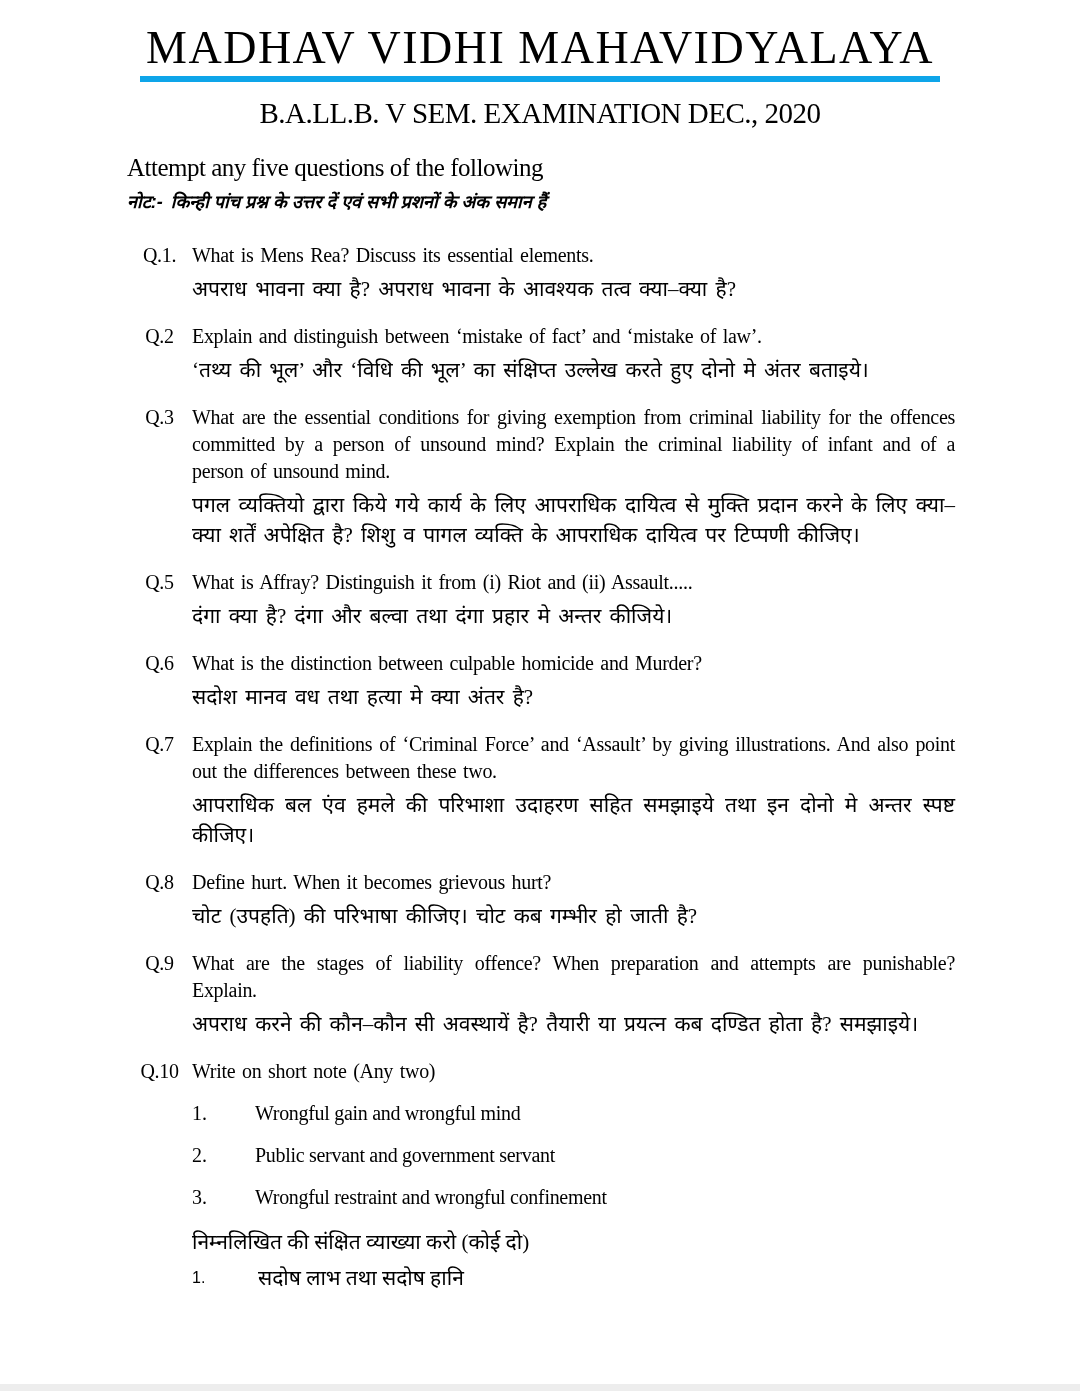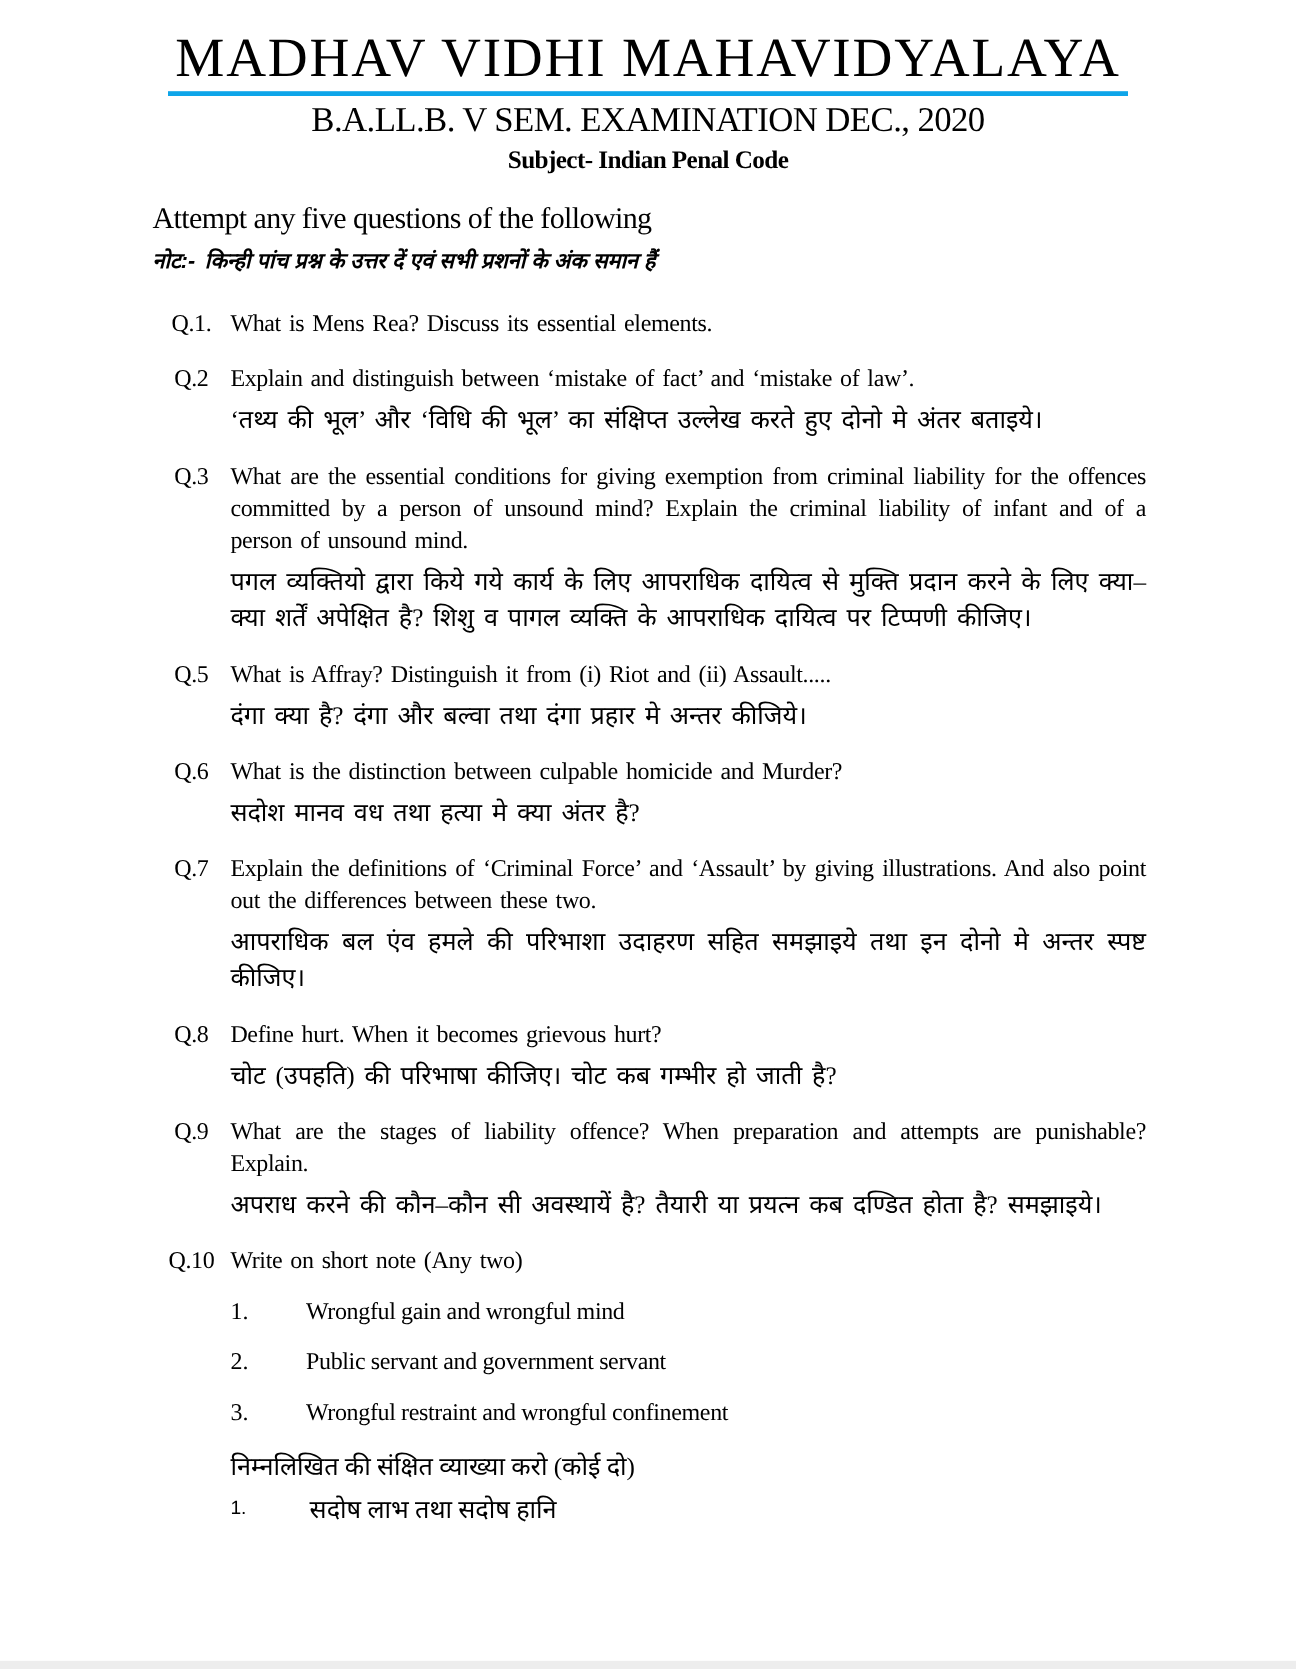--- a/index.html
+++ b/index.html
@@ -15,28 +15,28 @@
     font-family: "Liberation Serif", serif;
   }
   .header { text-align: center; padding-top: 24px; }
   .exam-title {
     display: inline-block;
     font-family: "Liberation Serif", serif;
     font-size: 46px;
     font-weight: 400;
     letter-spacing: 1.5px;
     line-height: 1.05;
-    border-bottom: 4px solid #0ea5e9;
+    border-bottom: 6px solid #0ea5e9;
     padding: 0 6px 4px 6px;
     white-space: nowrap;
   }
   .exam-subtitle {
     font-size: 29px;
     letter-spacing: -0.5px;
-    margin-top: 5px;
+    margin-top: 16px;
     line-height: 1.1;
   }
   .exam-subject {
     font-size: 21px;
     font-weight: 700;
     letter-spacing: -0.5px;
     margin-top: 4px;
     line-height: 1.15;
   }
   .content { margin: 24px 125px 0 127px; }
@@ -110,36 +110,36 @@
   }
 </style>
 </head>
 <body>
 
 <div class="page">
 
   <div class="header">
     <div class="exam-title">MADHAV VIDHI MAHAVIDYALAYA</div>
     <div class="exam-subtitle">B.A.LL.B. V SEM. EXAMINATION DEC., 2020</div>
-    <div class="exam-subject">Subject- Indian Penal Code</div>
   </div>
 
   <div class="content">
 
     <div class="instruction">Attempt any five questions of the following</div>
     <div class="note-line">
       <span class="note-label">नोट:-</span><span>किन्ही पांच प्रश्न के उत्तर दें एवं सभी प्रशनों के अंक समान हैं</span>
     </div>
 
     <div class="questions">
 
       <div class="q">
         <div class="qnum">Q.1.</div>
         <div class="qbody">
           <p class="en">What is Mens Rea? Discuss its essential elements.</p>
+          <p class="hi">अपराध भावना क्या है? अपराध भावना के आवश्यक तत्व क्या–क्या है?</p>
         </div>
       </div>
 
       <div class="q">
         <div class="qnum">Q.2</div>
         <div class="qbody">
           <p class="en">Explain and distinguish between ‘mistake of fact’ and ‘mistake of law’.</p>
           <p class="hi">‘तथ्य की भूल’ और ‘विधि की भूल’ का संक्षिप्त उल्लेख करते हुए दोनो मे अंतर बताइये।</p>
         </div>
       </div>

